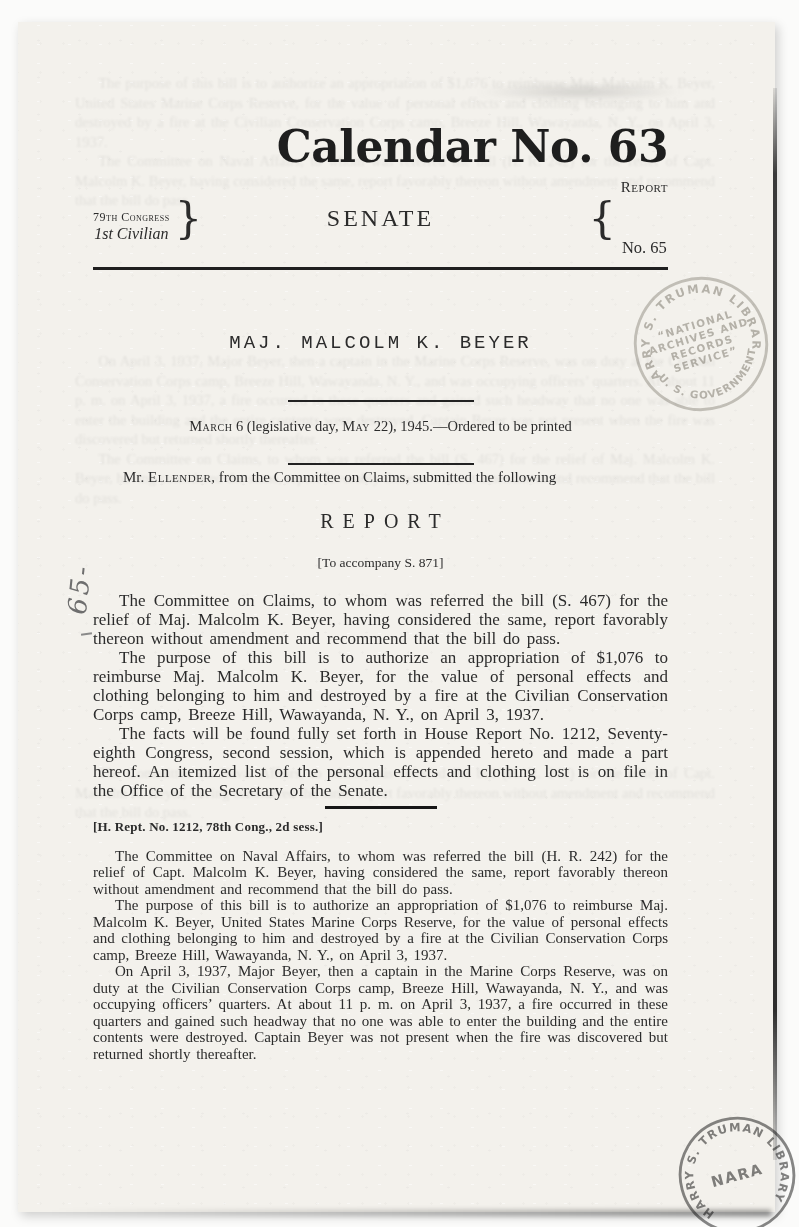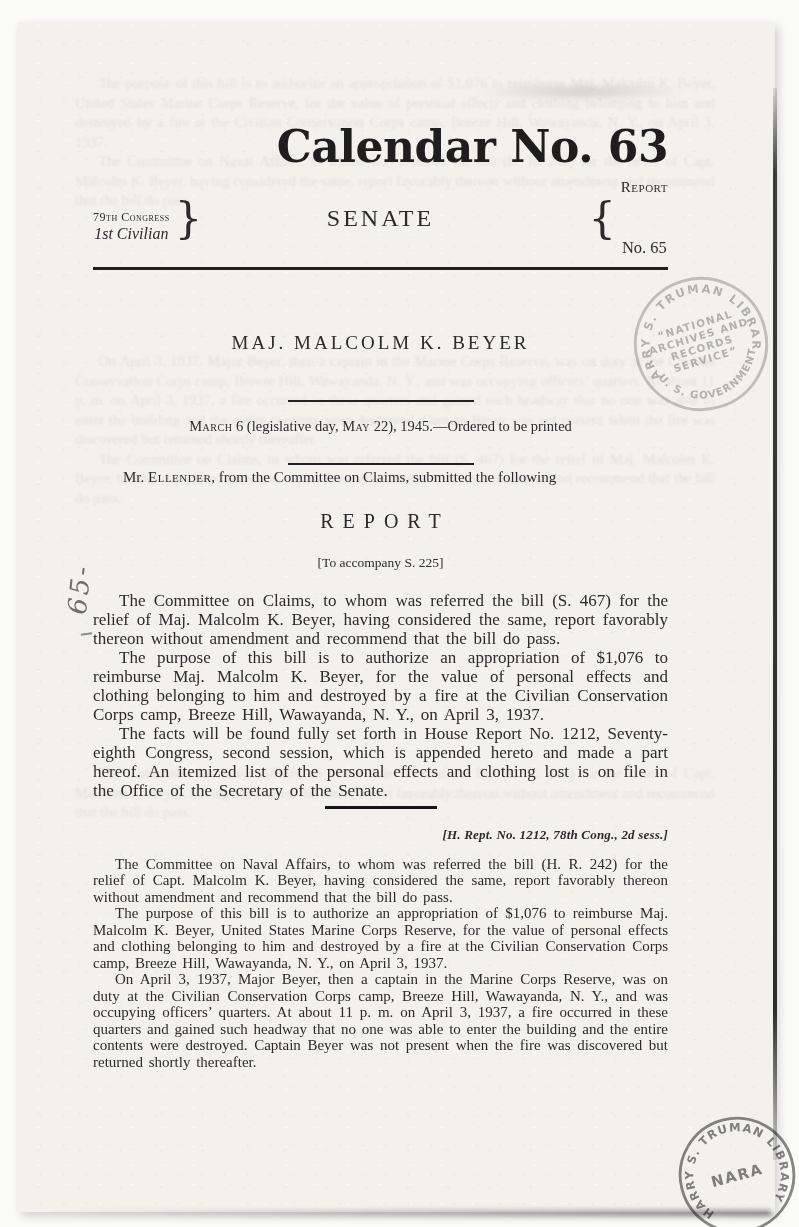--- a/index.html
+++ b/index.html
@@ -95,20 +95,21 @@
     margin-top: 9px;
     height: 3px;
     border-top: 2.5px solid #1f1f1f;
     border-bottom: 1.5px solid #1f1f1f;
   }
   .subject-title {
     margin-top: 62px;
     text-align: center;
     font-size: 19px; letter-spacing: 3px;
     font-weight: 500;
+    font-family: Liberation Mono, monospace;
   }
   .rule-short {
     width: 186px; margin: 0 auto;
     border-top: 2px solid #222;
   }
   .rule-a { margin-top: 46px; }
   .rule-b { margin-top: 28px; }
   .date-line { margin-top: 16px; text-align: center; font-size: 14.5px; }
   .submitted { margin-top: 2px; font-size: 15px; line-height: 21px; padding: 0 30px; }
   .report-heading {
@@ -119,21 +120,21 @@
   .accompany { margin-top: 22px; text-align: center; font-size: 13.5px; }
   .body-sec { text-align: justify; }
   .sec1 { margin-top: 20px; font-size: 17px; line-height: 19px; word-spacing: 2.5px; }
   .sec1 p { text-indent: 26px; }
   .sec2 { margin-top: 13px; font-size: 15px; line-height: 16.5px; word-spacing: 2px; }
   .sec2 p { text-indent: 22px; }
   .divider {
     margin: 6px auto 0;
     width: 112px; border-top: 3px solid #161616;
   }
-  .caption { margin-top: 18px; text-align: right; font-size: 13px; font-weight: bold; letter-spacing: .2px; font-style: italic; }
+  .caption { margin-top: 10px; text-align: left; font-size: 13px; font-weight: bold; letter-spacing: .2px; }
   
   .pencil-note {
     position: absolute; left: 36px; top: 552px; z-index: 3;
     font-family: "DejaVu Serif", serif; font-style: italic;
     font-size: 26px; color: #6e6e6e; letter-spacing: 3px;
     transform: rotate(-84deg);
   }
   .pencil-dash {
     position: absolute; left: 63px; top: 611px; z-index: 3;
     width: 11px; height: 2px; background: #8a8a8a;
@@ -198,21 +199,21 @@
     <div class="rule-short rule-a"></div>
 
     <div class="date-line"><span class="sc">March</span><span> 6 (legislative day, </span><span class="sc">May</span><span> 22), 1945.—Ordered to be printed</span></div>
 
     <div class="rule-short rule-b"></div>
 
     <div class="submitted"><span>Mr. </span><span class="sc">Ellender</span><span>, from the Committee on Claims, submitted the following</span></div>
 
     <div class="report-heading">REPORT</div>
 
-    <div class="accompany">[To accompany S. 225]</div>
+    <div class="accompany">[To accompany S. 871]</div>
 
     <div class="body-sec sec1">
       <p>The Committee on Claims, to whom was referred the bill (S. 467) for the relief of Maj. Malcolm K. Beyer, having considered the same, report favorably thereon without amendment and recommend that the bill do pass.</p>
       <p>The purpose of this bill is to authorize an appropriation of $1,076 to reimburse Maj. Malcolm K. Beyer, for the value of personal effects and clothing belonging to him and destroyed by a fire at the Civilian Conservation Corps camp, Breeze Hill, Wawayanda, N. Y., on April 3, 1937.</p>
       <p>The facts will be found fully set forth in House Report No. 1212, Seventy-eighth Congress, second session, which is appended hereto and made a part hereof. An itemized list of the personal effects and clothing lost is on file in the Office of the Secretary of the Senate.</p>
     </div>
 
     <div class="divider"></div>
 
     <div class="caption">[H. Rept. No. 1212, 78th Cong., 2d sess.]</div>

